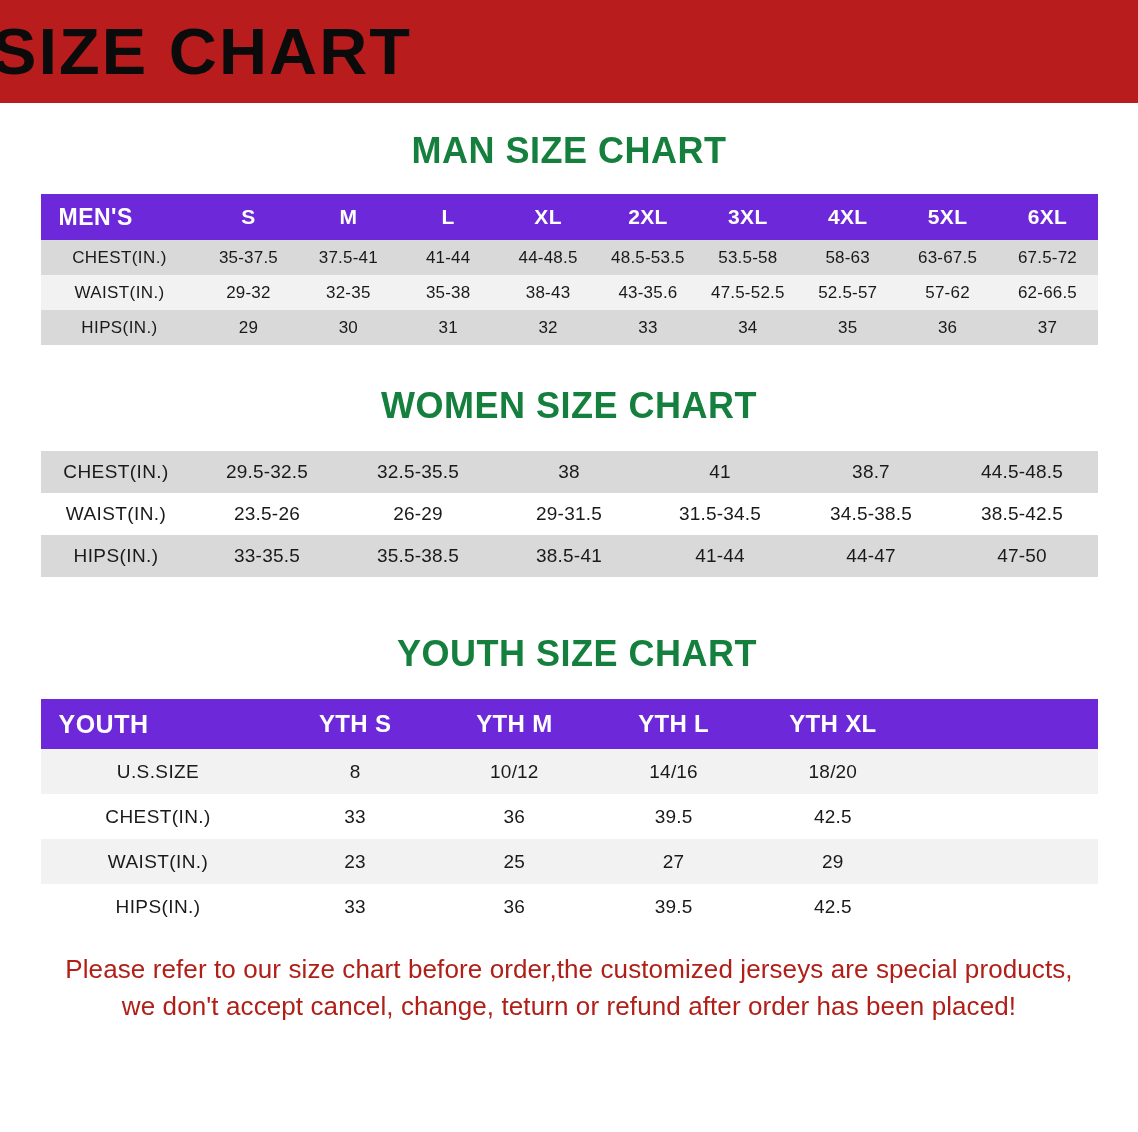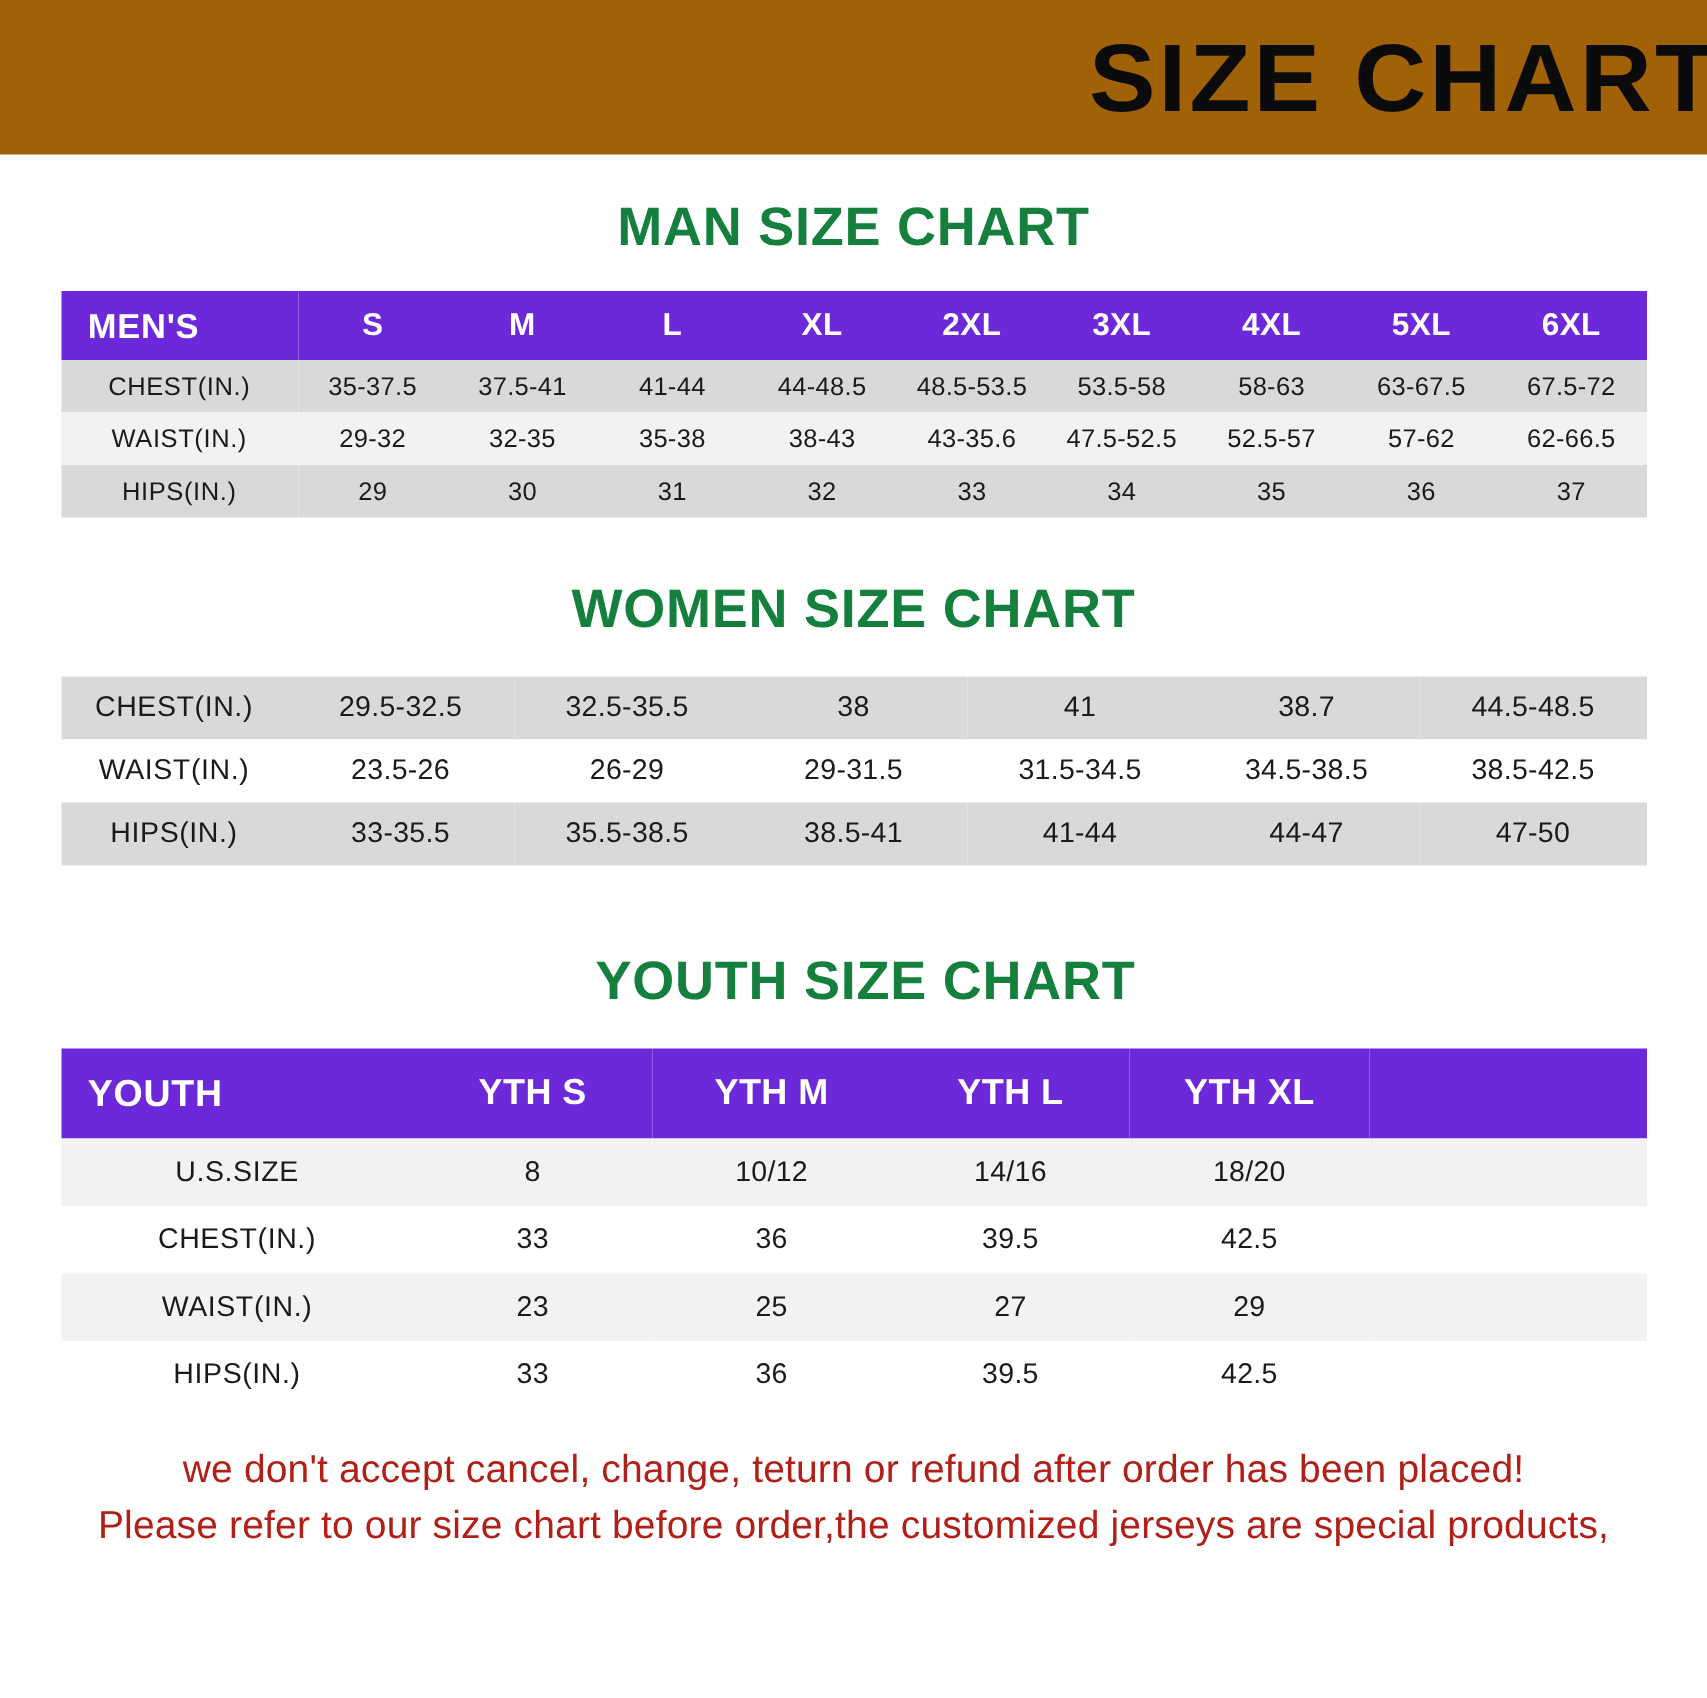--- a/index.html
+++ b/index.html
@@ -14,24 +14,24 @@
     font-family: "Liberation Sans", sans-serif;
     color: #111;
     overflow: hidden;
     position: relative;
   }
 
   
   .banner {
     width: 100%;
     height: 103px;
-    background: #a16207;
+    background: #b91c1c;
     display: flex;
     align-items: center;
-    justify-content: flex-end;
+    justify-content: flex-start;
   }
   .banner-title {
     font-family: "Liberation Sans", sans-serif;
     font-weight: bold;
     font-size: 64px;
     letter-spacing: 2px;
     color: #0b0b0b;
     line-height: 1;
     margin: 0;
     transform: scaleX(1.04);
@@ -105,21 +105,21 @@
 
   
   #women-table { margin-top: 24px; }
   #women-table .hdr-row td { height: 59px; font-size: 24px; }
   #women-table .hdr-row td.lbl { font-size: 25px; }
   #women-table .body-row td { height: 42px; font-size: 19px; }
   #women-table .body-row td.lbl { font-size: 19px; }
 
   
   #youth-table { margin-top: 24px; }
-  #youth-table .hdr-row td { height: 60px; font-size: 24px; }
+  #youth-table .hdr-row td { height: 50px; font-size: 24px; }
   #youth-table .hdr-row td.lbl { font-size: 25px; }
   #youth-table .body-row td { height: 45px; font-size: 19px; }
   #youth-table .body-row td.lbl { font-size: 19px; }
 
   
   .note {
     margin: 22px auto 0;
     width: 1058px;
     text-align: center;
     color: #b02018;
@@ -270,15 +270,15 @@
         <td>36</td>
         <td>39.5</td>
         <td>42.5</td>
         <td></td>
       </tr>
     </tbody>
   </table>
 </div>
 
 <div class="note">
+  <span>Please refer to our size chart before order,the customized jerseys are special products,</span>
   <span>we don't accept cancel, change, teturn or refund after order has been placed!</span>
-  <span>Please refer to our size chart before order,the customized jerseys are special products,</span>
 </div>
 
 </body></html>

